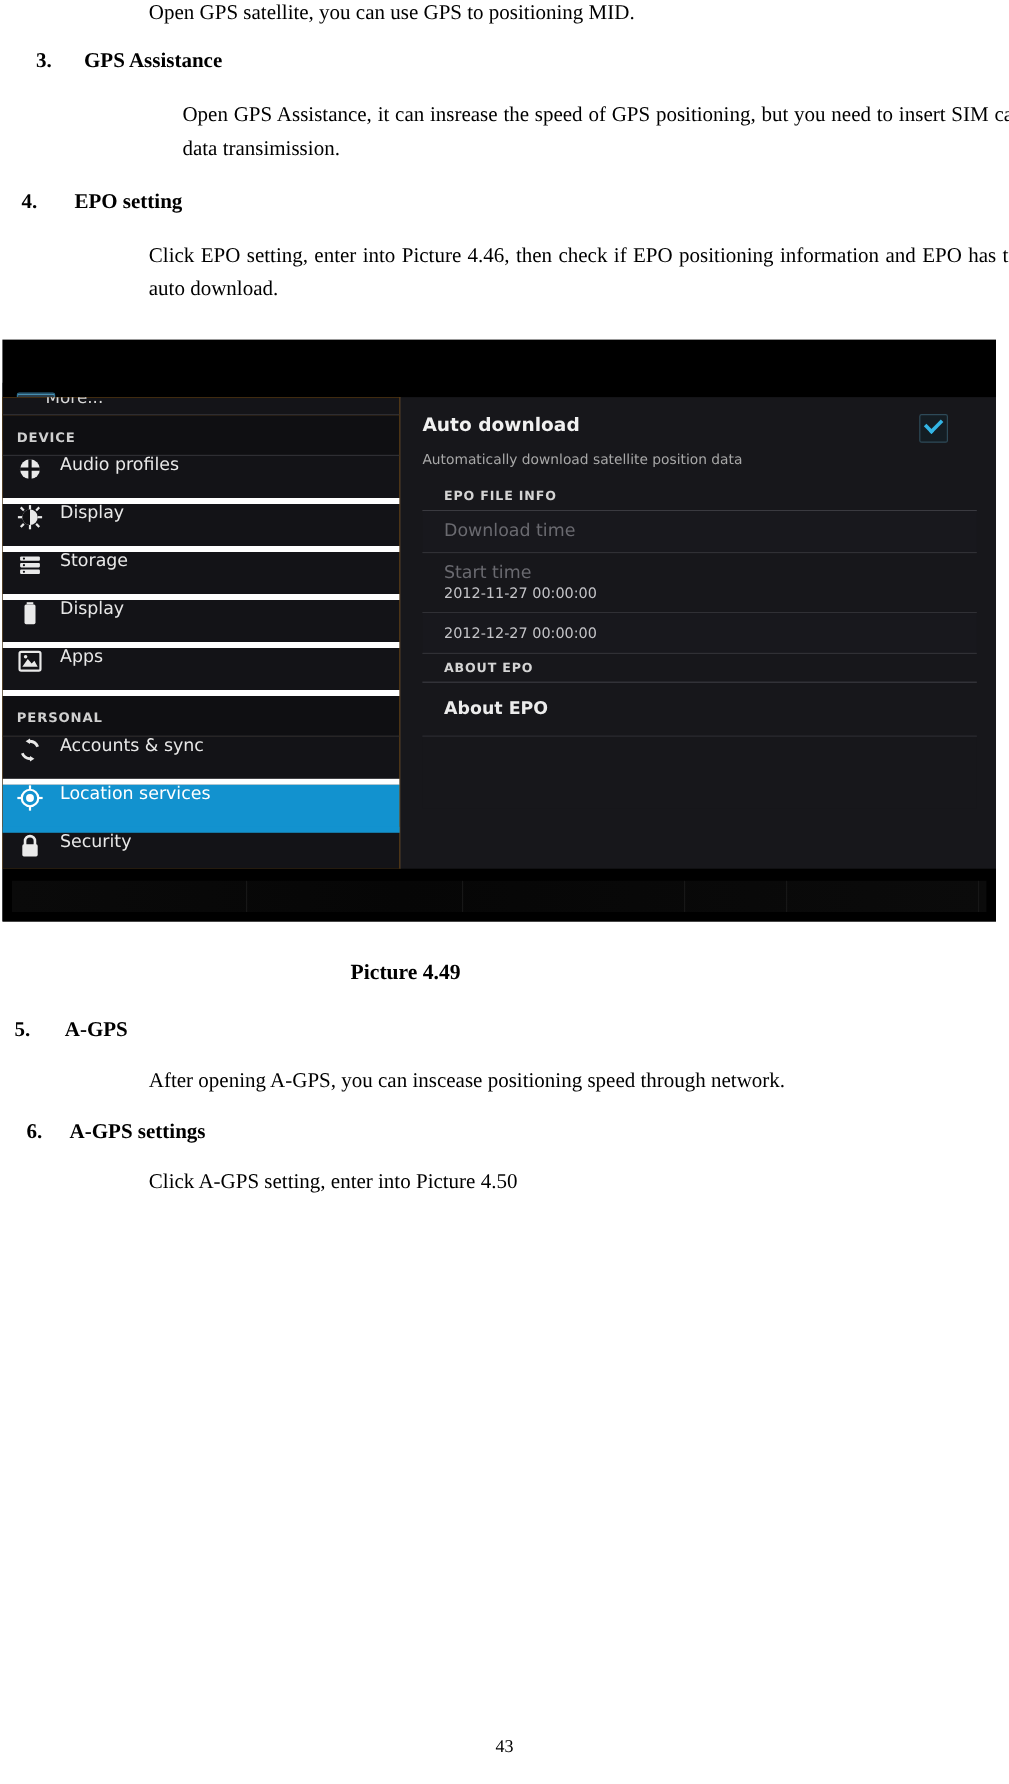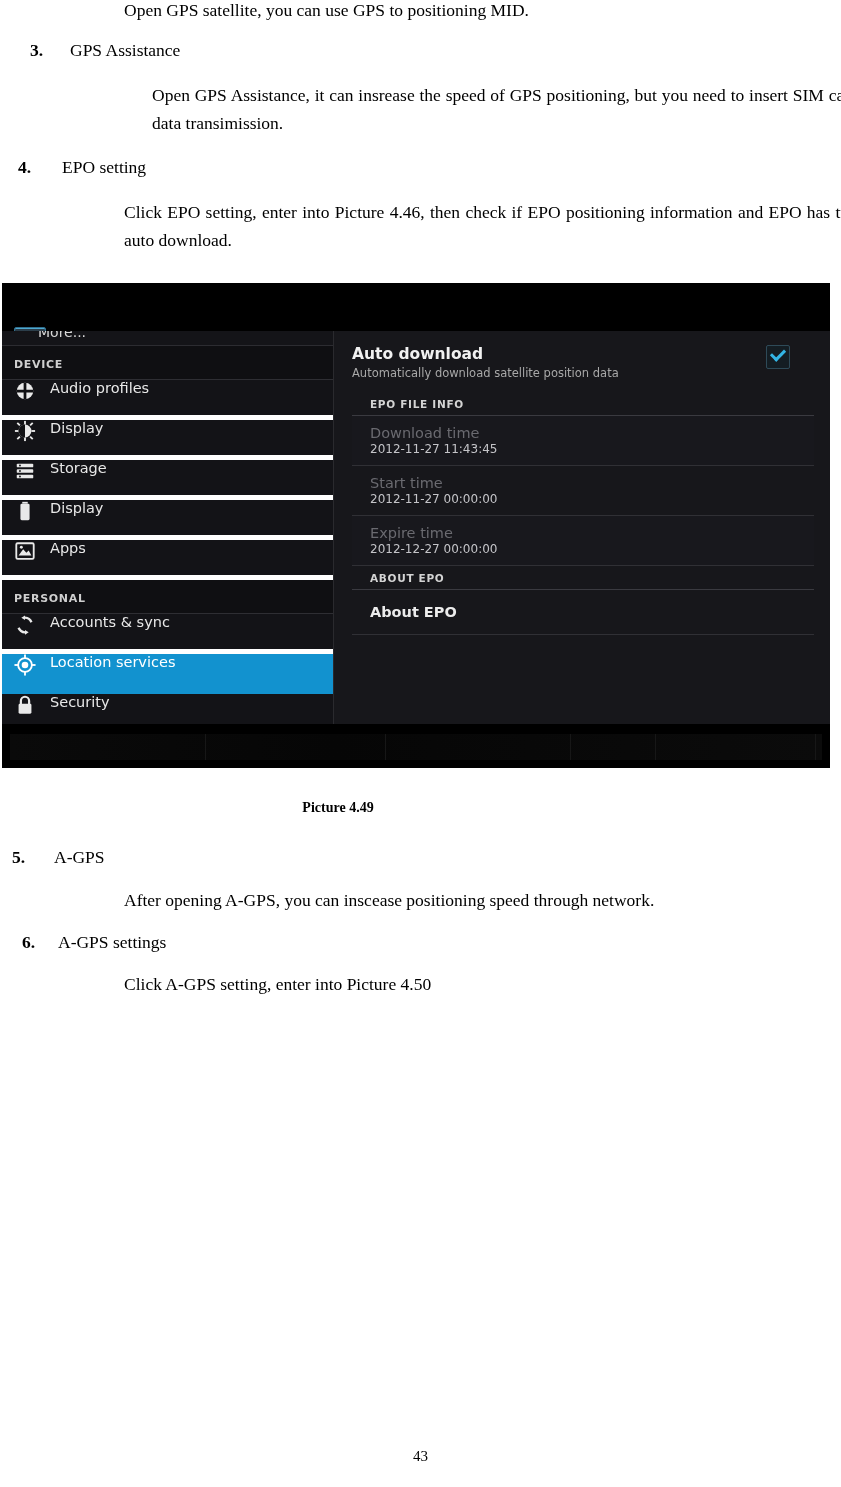--- a/index.html
+++ b/index.html
@@ -39,27 +39,27 @@
     font-weight: bold;
     font-size: 17.5px;
     line-height: 1.5;
     display: flex;
     align-items: baseline;
   }
   .numhead .num {
     display: inline-block;
     text-align: left;
   }
-  .numhead .htext { font-weight: normal; }
+  .numhead .htext { font-weight: bold; }
 
   .caption {
     text-align: center;
     font-family: "Liberation Serif", serif;
     font-weight: bold;
-    font-size: 14px;
+    font-size: 18px;
   }
 
   .pagenum {
     position: absolute;
     left: 0;
     top: 1448px;
     width: 841px;
     text-align: center;
     font-family: "Liberation Serif", serif;
     font-size: 15px;
@@ -217,21 +217,21 @@
     position: relative;
   }
   .pref-title {
     color: #f1f1f1;
     font-size: 15.5px;
     font-weight: bold;
   }
   .pref-sub {
     color: #a8a8a8;
     font-size: 11.5px;
-    margin-top: 3px;
+    margin-top: 13px;
   }
   .chk {
     position: absolute;
     right: 24px;
     top: 14px;
     width: 22px; height: 22px;
     border: 1px solid #2e4a58;
     background: #141d23;
     border-radius: 2px;
   }
@@ -478,30 +478,28 @@
         <div class="pref-main">
           <div class="pref-title">Auto download</div>
           <div class="pref-sub">Automatically download satellite position data</div>
           <span class="chk"></span>
         </div>
 
         <div class="cat">EPO FILE INFO</div>
 
         <div class="info-row">
           <div class="info-label">Download time</div>
-          <div class="info-value">2012-11-27 11:43:45</div>
         </div>
 
         <div class="info-row">
           <div class="info-label">Start time</div>
           <div class="info-value">2012-11-27 00:00:00</div>
         </div>
 
         <div class="info-row">
-          <div class="info-label">Expire time</div>
           <div class="info-value">2012-12-27 00:00:00</div>
         </div>
 
         <div class="cat">ABOUT EPO</div>
 
         <div class="about-row">
           <div class="about-label">About EPO</div>
         </div>
 
         <div class="pane-filler"></div>

